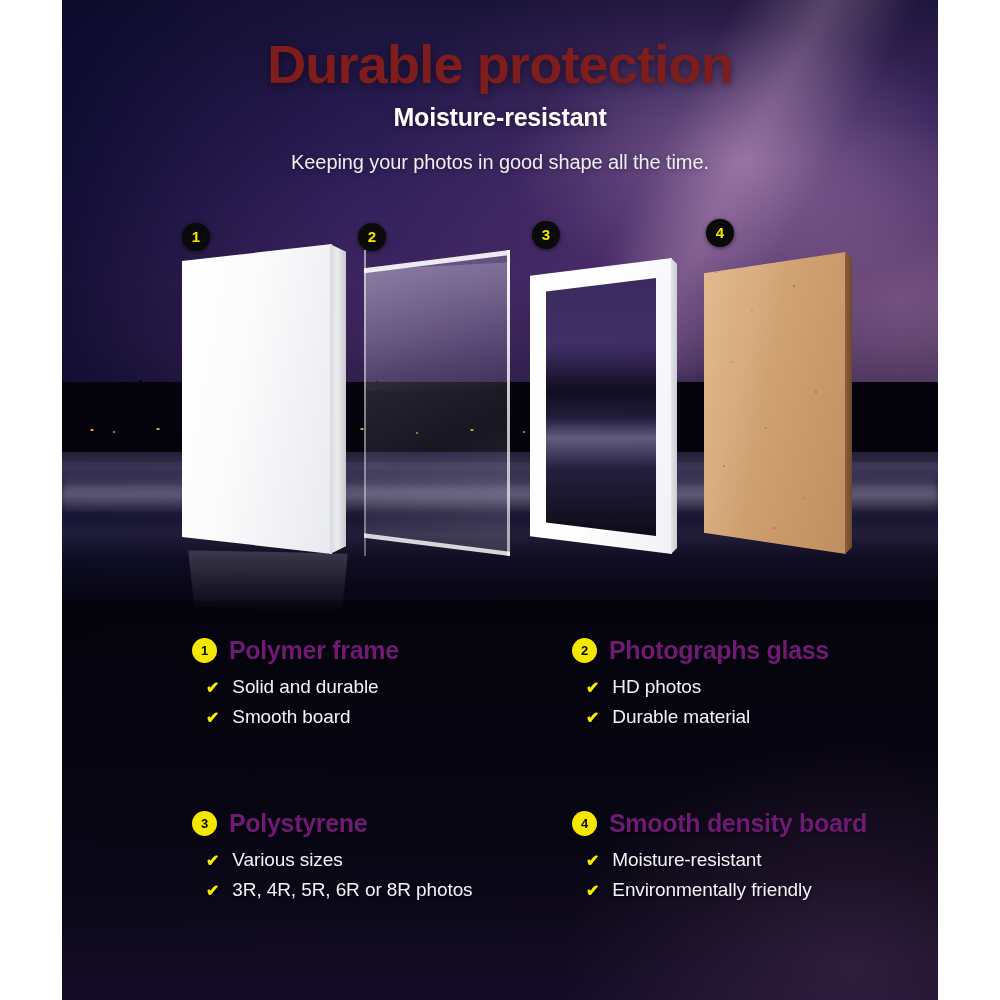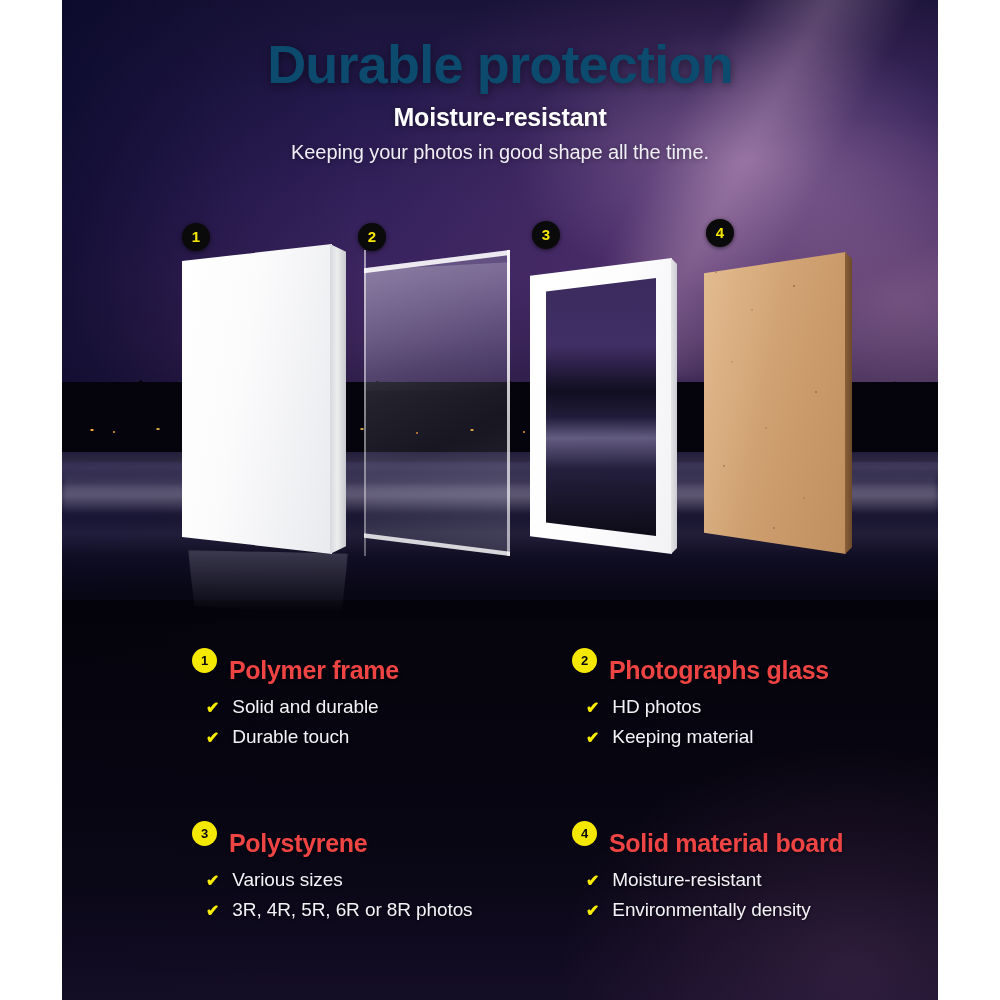--- a/index.html
+++ b/index.html
@@ -161,31 +161,31 @@
     background:linear-gradient(180deg, rgba(4,3,10,0.92) 0%, rgba(6,4,14,0.96) 30%, rgba(10,7,22,0.94) 70%, rgba(20,13,38,0.90) 100%);
   }
   .bottom-glow {
     position:absolute; right:-40px; bottom:-60px; width:420px; height:320px;
     background:radial-gradient(ellipse at 70% 70%, rgba(150,90,150,0.22) 0%, rgba(0,0,0,0) 70%);
   }
 
   
   .header { position:absolute; left:62px; top:0; width:876px; text-align:center; z-index:6; }
   .h-title {
-    margin-top:36px; font-size:54px; font-weight:bold; color:#0c4a6e;
+    margin-top:36px; font-size:54px; font-weight:bold; color:#7f1d1d;
     letter-spacing:-0.8px; line-height:1.06;
     text-shadow:0 2px 10px rgba(0,0,0,0.45);
   }
   .h-sub {
     margin-top:10px; font-size:25px; font-weight:bold; color:#ffffff;
     letter-spacing:-0.2px;
     text-shadow:0 1px 6px rgba(0,0,0,0.40);
   }
   .h-desc {
-    margin-top:9px; font-size:20px; font-weight:normal; color:#f0eef5;
+    margin-top:19px; font-size:20px; font-weight:normal; color:#f0eef5;
     letter-spacing:-0.1px;
     text-shadow:0 1px 5px rgba(0,0,0,0.40);
   }
 
   
   .layers { position:absolute; left:0; top:0; width:1000px; height:620px; z-index:4; }
 
   .badge-top {
     position:absolute; width:28px; height:28px; border-radius:50%;
     background:#0a0a0a; color:#f5e800;
@@ -326,23 +326,22 @@
     padding:0 10px 0 130px;
   }
   .feature { position:relative; }
   .f-head { display:flex; align-items:center; gap:12px; }
   .badge-f {
     flex:0 0 auto; width:25px; height:25px; border-radius:50%;
     background:#f5e800; color:#0a0a0a;
     font-size:13px; font-weight:bold; line-height:25px; text-align:center;
   }
   .f-title {
-    font-size:25px; font-weight:bold; color:#ef4444; letter-spacing:-0.3px;
+    font-size:25px; font-weight:bold; color:#701a75; letter-spacing:-0.3px;
     text-shadow:0 1px 3px rgba(0,0,0,.55);
-    margin-top:20px;
   }
   .f-list { margin-top:11px; padding-left:14px; list-style:none; }
   .f-item {
     display:flex; align-items:baseline; gap:13px;
     font-size:19px; color:#f3f2f7; letter-spacing:-0.1px;
     margin-bottom:8px; text-shadow:0 1px 3px rgba(0,0,0,.6);
   }
   .check { flex:0 0 auto; color:#f8ec00; font-size:16px; font-weight:bold; line-height:1; }
 </style>
 </head>
@@ -418,38 +417,38 @@
         <div class="badge-f">1</div>
         <div class="f-title">Polymer frame</div>
       </div>
       <ul class="f-list">
         <li class="f-item">
           <span class="check">✔</span>
           <span>Solid and durable</span>
         </li>
         <li class="f-item">
           <span class="check">✔</span>
-          <span>Durable touch</span>
+          <span>Smooth board</span>
         </li>
       </ul>
     </div>
 
     <div class="feature">
       <div class="f-head">
         <div class="badge-f">2</div>
         <div class="f-title">Photographs glass</div>
       </div>
       <ul class="f-list">
         <li class="f-item">
           <span class="check">✔</span>
           <span>HD photos</span>
         </li>
         <li class="f-item">
           <span class="check">✔</span>
-          <span>Keeping material</span>
+          <span>Durable material</span>
         </li>
       </ul>
     </div>
 
     <div class="feature">
       <div class="f-head">
         <div class="badge-f">3</div>
         <div class="f-title">Polystyrene</div>
       </div>
       <ul class="f-list">
@@ -460,28 +459,28 @@
         <li class="f-item">
           <span class="check">✔</span>
           <span>3R, 4R, 5R, 6R or 8R photos</span>
         </li>
       </ul>
     </div>
 
     <div class="feature">
       <div class="f-head">
         <div class="badge-f">4</div>
-        <div class="f-title">Solid material board</div>
+        <div class="f-title">Smooth density board</div>
       </div>
       <ul class="f-list">
         <li class="f-item">
           <span class="check">✔</span>
           <span>Moisture-resistant</span>
         </li>
         <li class="f-item">
           <span class="check">✔</span>
-          <span>Environmentally density</span>
+          <span>Environmentally friendly</span>
         </li>
       </ul>
     </div>
 
   </div>
 </div>
 
 </body></html>

